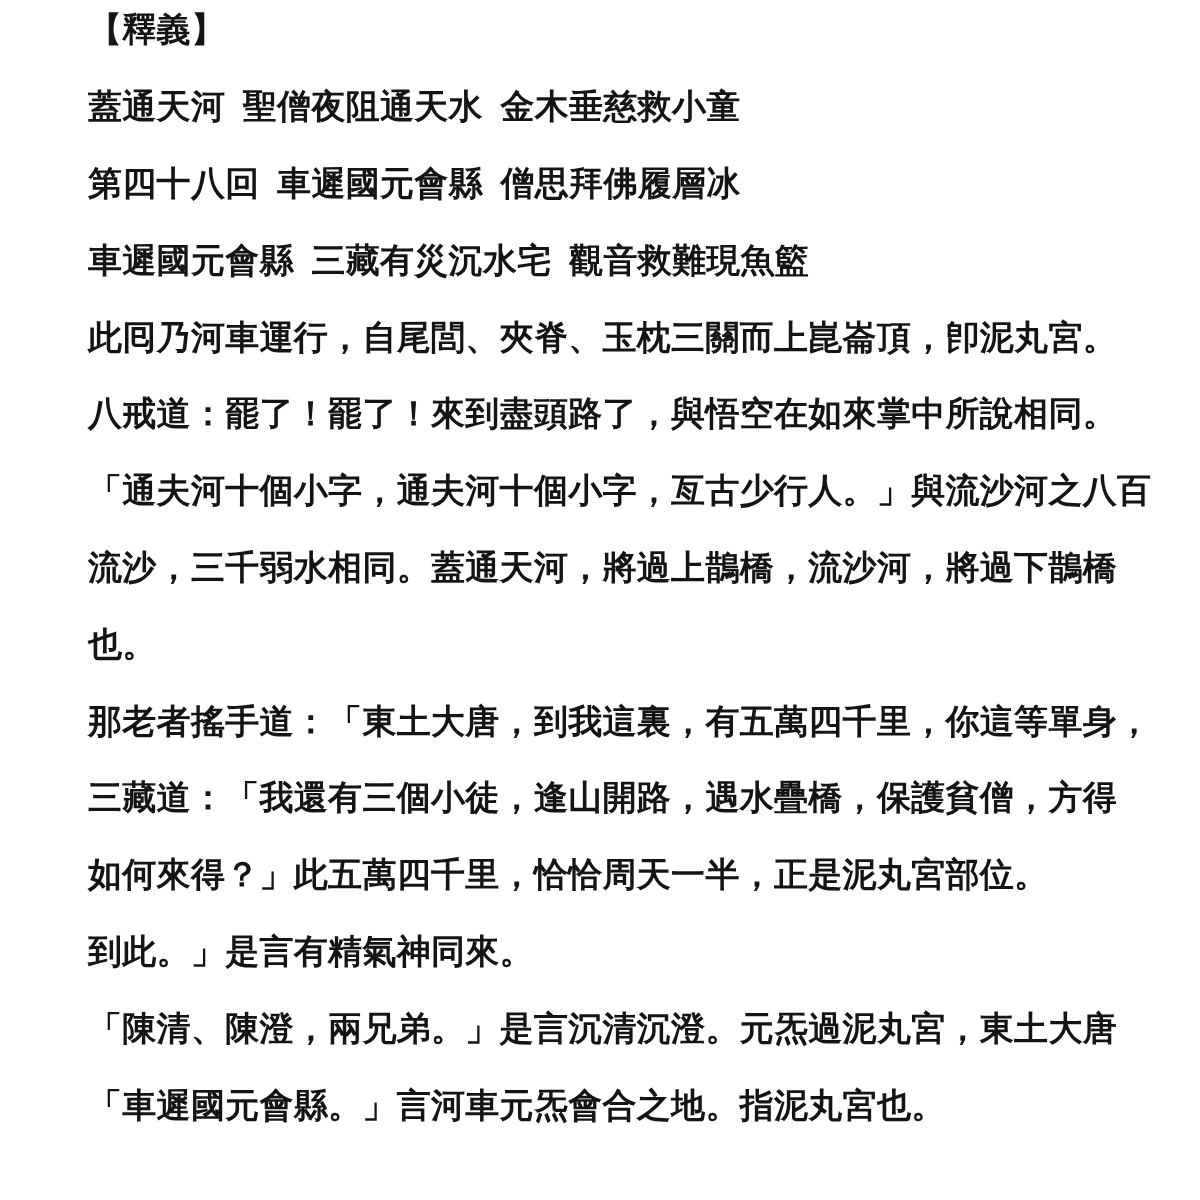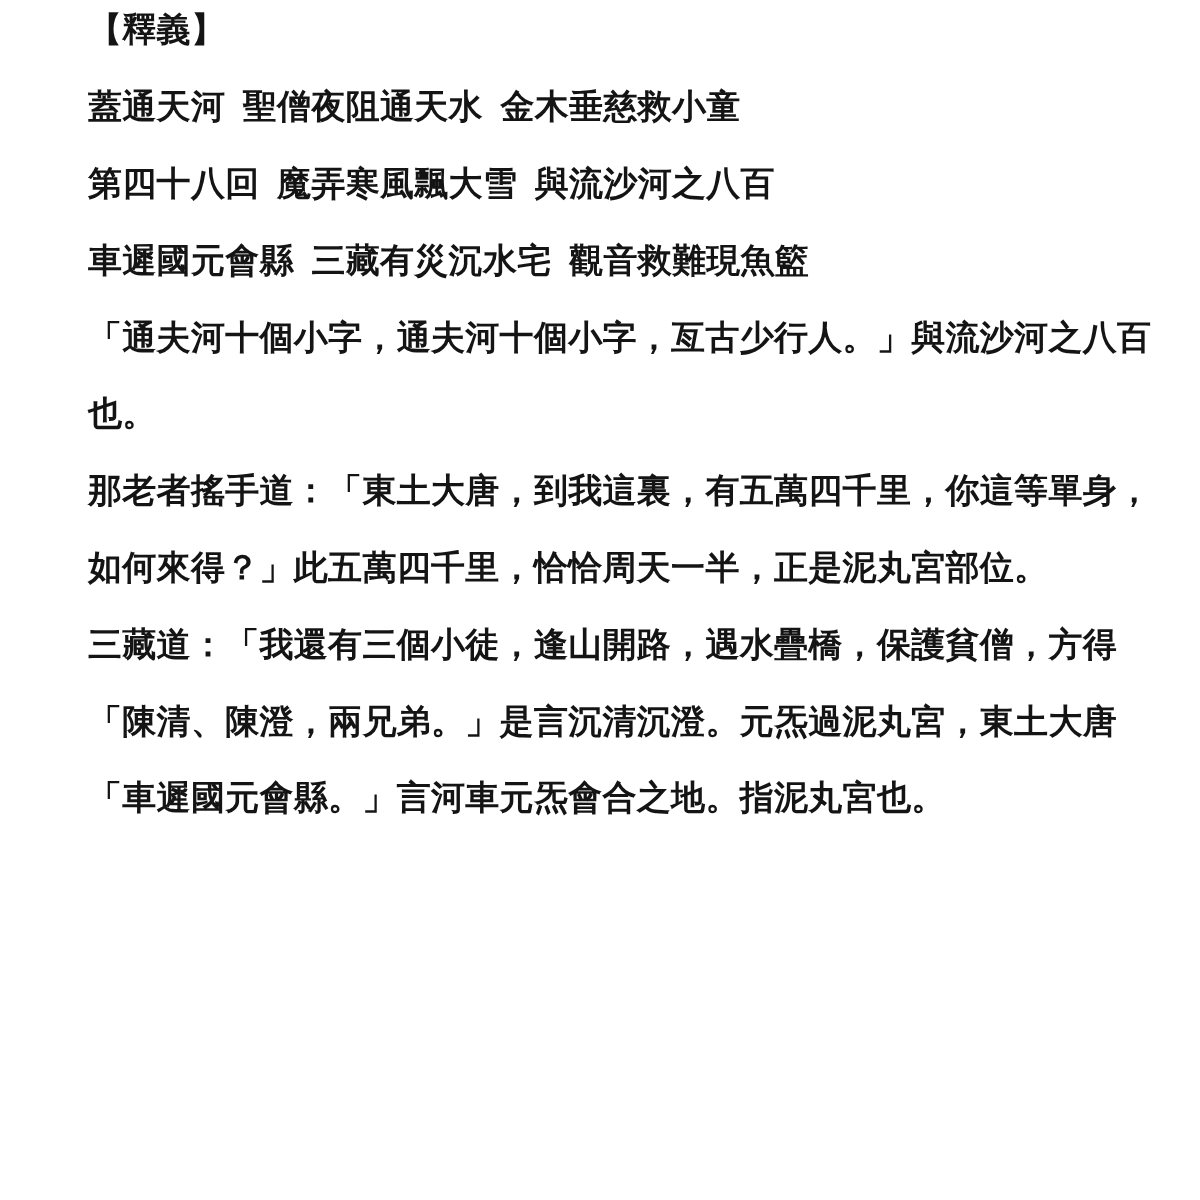--- a/index.html
+++ b/index.html
@@ -35,22 +35,26 @@
   .heading {
     font-weight: 700;
   }
 </style>
 </head>
 <body>
 
 <div class="page">
   <div class="line heading">【釋義】</div>
   <div class="line">蓋通天河  聖僧夜阻通天水  金木垂慈救小童</div>
-  <div class="line">第四十八回  魔弄寒風飄大雪  與流沙河之八百</div>
+  <div class="line">第四十八回  車遲國元會縣  僧思拜佛履層冰</div>
   <div class="line">車遲國元會縣  三藏有災沉水宅  觀音救難現魚籃</div>
+  <div class="line">此囘乃河車運行，自尾閭、夾脊、玉枕三關而上崑崙頂，卽泥丸宮。</div>
+  <div class="line">八戒道：罷了！罷了！來到盡頭路了，與悟空在如來掌中所說相同。</div>
   <div class="line">「通夫河十個小字，通夫河十個小字，亙古少行人。」與流沙河之八百</div>
+  <div class="line">流沙，三千弱水相同。蓋通天河，將過上鵲橋，流沙河，將過下鵲橋</div>
   <div class="line">也。</div>
   <div class="line">那老者搖手道：「東土大唐，到我這裏，有五萬四千里，你這等單身，</div>
+  <div class="line">三藏道：「我還有三個小徒，逢山開路，遇水疊橋，保護貧僧，方得</div>
   <div class="line">如何來得？」此五萬四千里，恰恰周天一半，正是泥丸宮部位。</div>
-  <div class="line">三藏道：「我還有三個小徒，逢山開路，遇水疊橋，保護貧僧，方得</div>
+  <div class="line">到此。」是言有精氣神同來。</div>
   <div class="line">「陳清、陳澄，兩兄弟。」是言沉清沉澄。元炁過泥丸宮，東土大唐</div>
   <div class="line">「車遲國元會縣。」言河車元炁會合之地。指泥丸宮也。</div>
 </div>
 
 </body></html>

